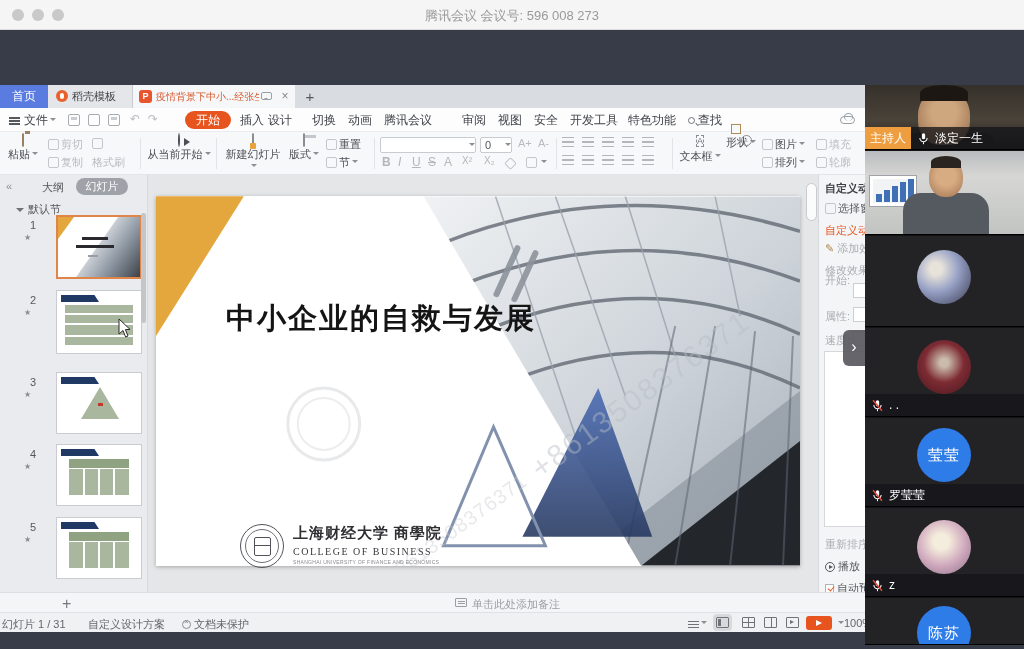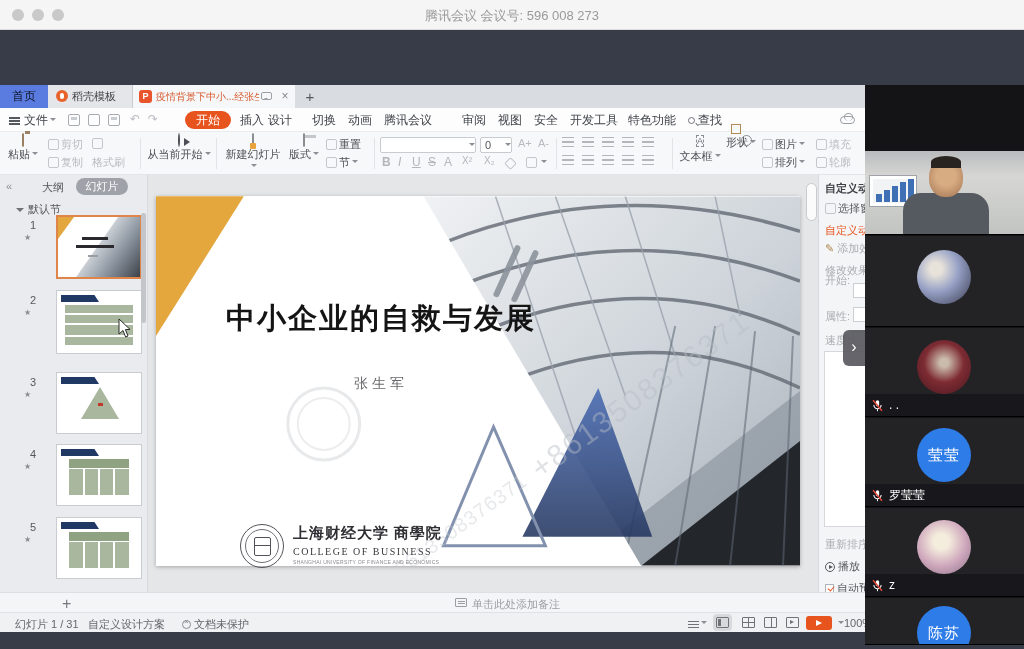--- a/index.html
+++ b/index.html
@@ -11,21 +11,21 @@
   .titlebar { position:absolute; left:0; top:0; width:1024px; height:30px; background:#f5f5f5; border-bottom:1px solid #dcdcdc; }
   .tl-dot { position:absolute; top:9px; width:12px; height:12px; border-radius:50%; background:#c9c9c9; }
   .tb-title { position:absolute; left:0; right:0; top:7px; text-align:center; font-size:13px; color:#9a9a9a; }
 
   
   .wps { position:absolute; left:0; top:85px; width:865px; height:547px; background:#fff; overflow:hidden; }
 
   
   .tabrow { position:absolute; left:0; top:0; width:865px; height:23px; background:#d9dce1; }
   .tab { position:absolute; top:0; height:23px; font-size:11px; line-height:23px; }
-  .tab-home { left:0; width:48px; background:#5a7ce0; color:#0f172a; text-align:center; font-size:12px; }
+  .tab-home { left:0; width:48px; background:#5a7ce0; color:#ffffff; text-align:center; font-size:12px; }
   .tab-docer { left:48px; width:85px; background:#e4e6ea; color:#3f4247; border-right:1px solid #c9ccd1; padding-left:24px; }
   .docer-ic { position:absolute; left:8px; top:5px; width:12px; height:12px; border-radius:50%; background:#e8622c; }
   .docer-ic::after { content:""; position:absolute; left:4px; top:3px; width:4px; height:6px; background:#fff; border-radius:2px 50% 2px 2px; }
   .tab-doc { left:133px; width:162px; background:#f6f7f8; color:#d75a2e; }
   .pptx-ic { position:absolute; left:6px; top:5px; width:13px; height:13px; background:#e8552c; border-radius:3px; color:#fff; font-size:9px; font-weight:bold; text-align:center; line-height:13px; }
   .tab-doc-title { position:absolute; left:23px; top:0; width:103px; height:23px; overflow:hidden; white-space:nowrap; font-size:10px; }
   .bubble-ic { position:absolute; left:128px; top:7px; width:11px; height:8px; border:1px solid #9aa0a6; border-radius:2px; }
   .bubble-ic::after { content:""; position:absolute; left:2px; bottom:-3px; border:2px solid transparent; border-top-color:#9aa0a6; }
   .tab-close { position:absolute; left:145px; top:0; width:14px; color:#85888d; font-size:12px; text-align:center; }
   .tab-plus { left:300px; width:20px; color:#55585d; font-size:15px; text-align:center; }
@@ -372,21 +372,20 @@
             <polygon points="338,231 390,350 288,350" fill="none" stroke="#8291ad" stroke-width="3"></polygon>
             <g stroke="#8d939c" stroke-width="6" stroke-linecap="round" opacity=".9">
               <line x1="362" y1="52" x2="341" y2="98"></line>
               <line x1="380" y1="57" x2="359" y2="103"></line>
             </g>
             <text transform="rotate(-36 470 200)" x="352" y="218" font-size="30" fill="#b9bec6" opacity=".45" letter-spacing="2">+8613508376371</text>
             <text transform="rotate(-36 290 330)" x="212" y="345" font-size="20" fill="#c3c7cd" opacity=".4" letter-spacing="1">+8613508376371</text>
           </svg>
           <div class="slide-titles">
             <div class="st2">中小企业的自救与发展</div>
-            <div class="st-author">张生军</div>
           </div>
           <div class="slide-logo">
             <div class="seal"></div>
             <div>
               <div class="lg-cn">上海财经大学 商學院</div>
               <div class="lg-en">COLLEGE OF BUSINESS</div>
               <div class="lg-sub">SHANGHAI UNIVERSITY OF FINANCE AND ECONOMICS</div>
             </div>
           </div>
         </div>
@@ -412,36 +411,50 @@
       </div>
     </div>
 
     <div class="notesrow">
       <span class="sb-plus" style="top:2px">+</span>
       <span class="notes-ic"></span>
       <span style="position:absolute;left:472px;top:4px">单击此处添加备注</span>
     </div>
 
     <div class="statusrow">
-      <span class="st-item" style="left:15px">幻灯片 1 / 31</span>
+      <span class="st-item" style="left:2px">幻灯片 1 / 31</span>
       <span class="st-item" style="left:88px">自定义设计方案</span>
       <span class="st-item" style="left:182px"><span class="protect-ic"></span><span>文档未保护</span></span>
       <span class="st-item" style="left:688px"><span class="lines-ic"></span><span class="mcaret"></span></span>
       <span class="st-item" style="left:716px"><span class="sv sv-normal sv-active"></span></span>
       <span class="st-item" style="left:742px"><span class="sv sv-grid"></span></span>
       <span class="st-item" style="left:764px"><span class="sv sv-book"></span></span>
       <span class="st-item" style="left:786px"><span class="sv sv-show"></span></span>
       <span class="play-pill"></span>
       <span class="st-item" style="left:836px"><span class="mcaret"></span></span>
       <span class="st-item" style="left:844px">100%</span>
     </div>
   </div>
 
   <div class="videopanel">
 
+    <div class="tile v1" style="top:0;height:65px">
+      <div class="v1-body"></div>
+      <div class="v1-face"></div>
+      <div class="v1-hair"></div>
+      <div class="plabel hostbar">
+        <span class="host-badge">主持人</span>
+        <svg class="mic-svg" width="13" height="13" viewBox="0 0 16 16">
+            <rect x="6" y="1.5" width="4" height="7.5" rx="2" fill="#fff"></rect>
+            <path d="M3.5 7.5a4.5 4.5 0 0 0 9 0" fill="none" stroke="#fff" stroke-width="1.3"></path>
+            <line x1="8" y1="12.5" x2="8" y2="15" stroke="#fff" stroke-width="1.3"></line>
+          </svg>
+        <span>淡定一生</span>
+      </div>
+    </div>
 
     <div class="tile v2" style="top:66px;height:84px">
       <div class="v2-chart">
         <i style="left:6px;height:8px"></i>
           <i style="left:14px;height:12px"></i>
           <i style="left:22px;height:16px"></i>
           <i style="left:30px;height:20px"></i>
           <i style="left:38px;height:23px"></i>
       </div>
       <div class="v2-body"></div>

